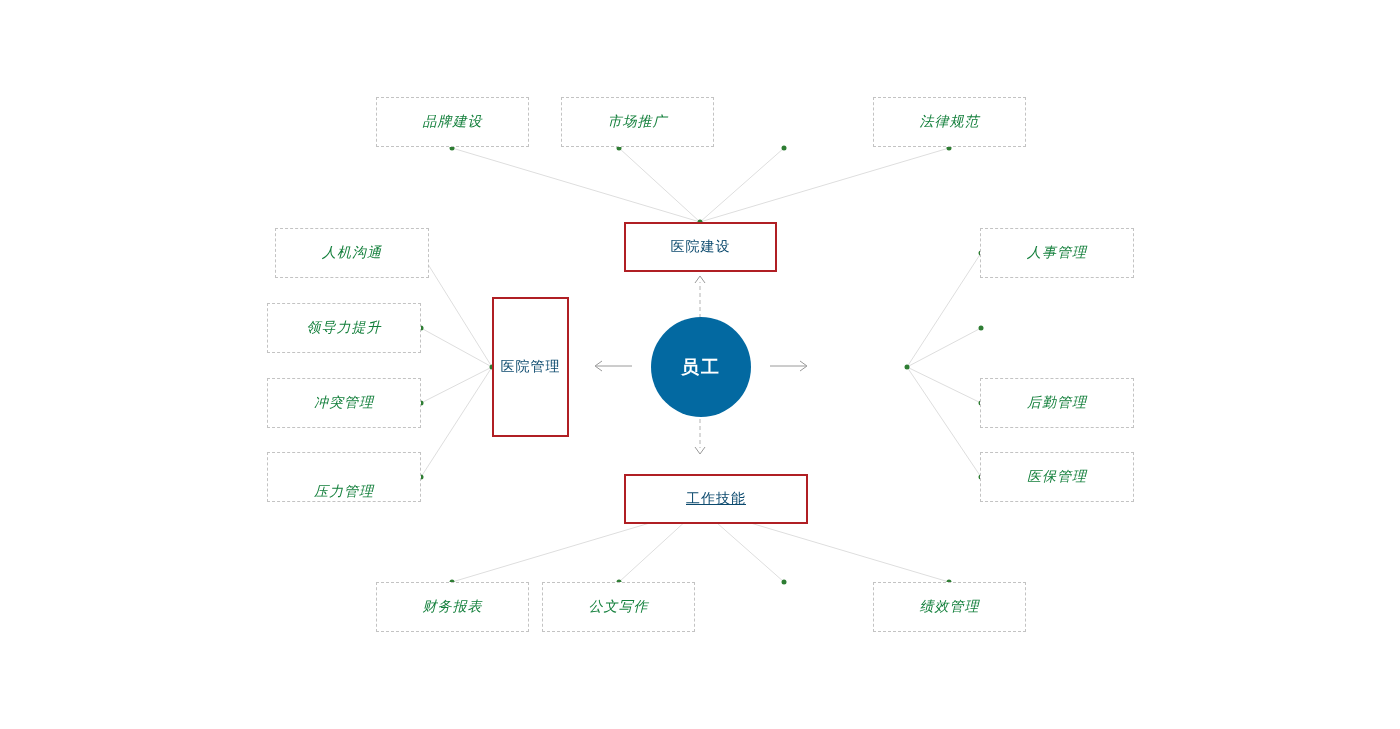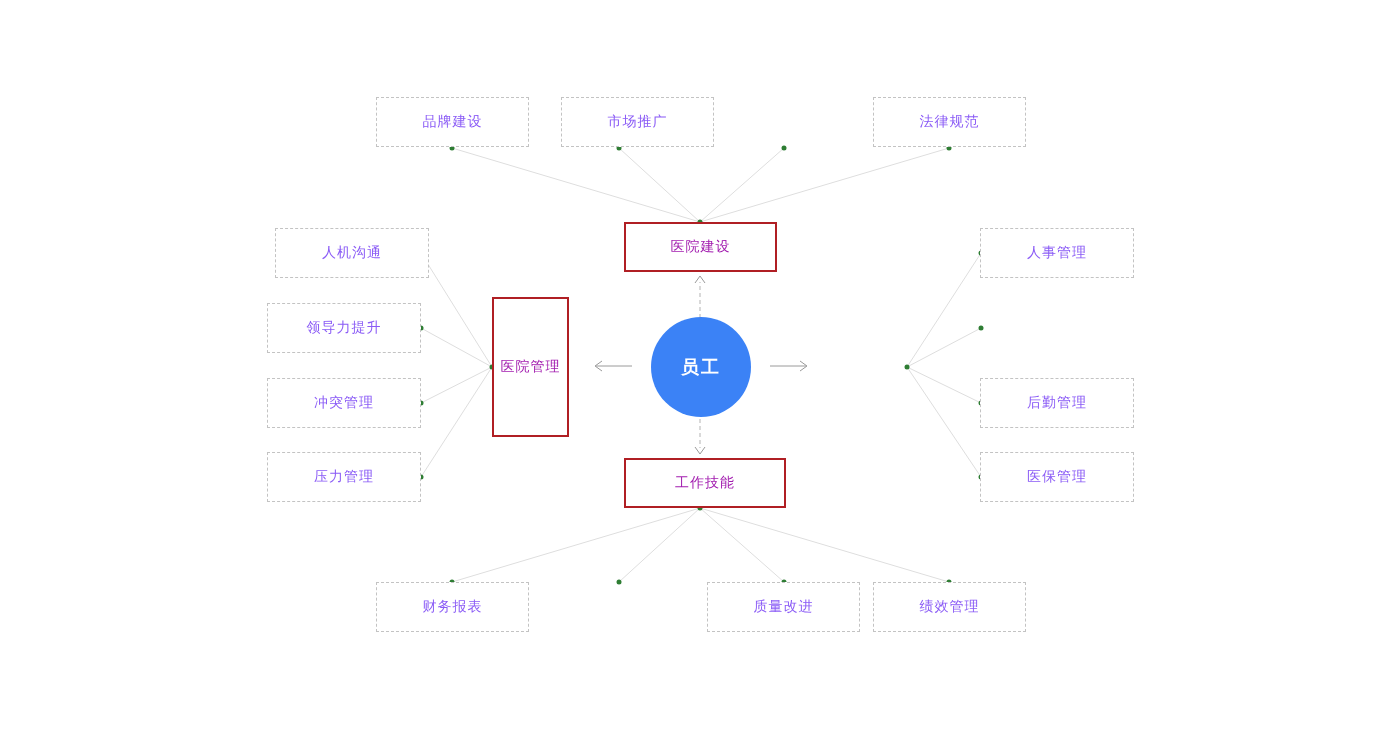--- a/index.html
+++ b/index.html
@@ -23,38 +23,39 @@
   .box {
     position: absolute;
     display: flex;
     align-items: center;
     justify-content: center;
     box-sizing: border-box;
     background: #ffffff;
   }
   .leaf {
     border: 1px dashed #c3c3c3;
-    color: #8b5cf6;
+    color: #15803d;
     font-size: 14px;
     letter-spacing: 1px;
+    font-style: italic;
   }
   .category {
     border: 2px solid #b01f24;
-    color: #a21caf;
+    color: #0c4a6e;
     font-size: 14px;
     letter-spacing: 1px;
   }
   .center-circle {
     position: absolute;
     left: 651px;
     top: 317px;
     width: 100px;
     height: 100px;
     border-radius: 50%;
-    background: #3b82f6;
+    background: #0369a1;
     color: #ffffff;
     font-size: 18px;
     font-weight: 600;
     letter-spacing: 2px;
     display: flex;
     align-items: center;
     justify-content: center;
   }
 </style>
 </head>
@@ -145,51 +146,51 @@
 
   <div class="box leaf" style="left:275px; top:228px; width:154px; height:50px;">
     <span>人机沟通</span>
   </div>
   <div class="box leaf" style="left:267px; top:303px; width:154px; height:50px;">
     <span>领导力提升</span>
   </div>
   <div class="box leaf" style="left:267px; top:378px; width:154px; height:50px;">
     <span>冲突管理</span>
   </div>
-  <div class="box leaf" style="left:267px; top:452px; width:154px; height:50px;">
+  <div class="box leaf" style="left:267px; top:452px; width:154px; height:50px;align-items:flex-end;">
     <span>压力管理</span>
   </div>
 
   <div class="box leaf" style="left:980px; top:228px; width:154px; height:50px;">
     <span>人事管理</span>
   </div>
   <div class="box leaf" style="left:980px; top:378px; width:154px; height:50px;">
     <span>后勤管理</span>
   </div>
   <div class="box leaf" style="left:980px; top:452px; width:154px; height:50px;">
     <span>医保管理</span>
   </div>
 
   <div class="box leaf" style="left:376px; top:582px; width:153px; height:50px;">
     <span>财务报表</span>
   </div>
-  <div class="box leaf" style="left:707px; top:582px; width:153px; height:50px;">
-    <span>质量改进</span>
+  <div class="box leaf" style="left:542px; top:582px; width:153px; height:50px;">
+    <span>公文写作</span>
   </div>
   <div class="box leaf" style="left:873px; top:582px; width:153px; height:50px;">
     <span>绩效管理</span>
   </div>
 
   <div class="box category" style="left:624px; top:222px; width:153px; height:50px;">
     <span>医院建设</span>
   </div>
   <div class="box category" style="left:492px; top:297px; width:77px; height:140px;">
     <span>医院管理</span>
   </div>
-  <div class="box category" style="left:624px; top:458px; width:162px; height:50px;">
+  <div class="box category" style="left:624px; top:474px; width:184px; height:50px;text-decoration:underline;">
     <span>工作技能</span>
   </div>
 
   <div class="center-circle">
     <span>员工</span>
   </div>
 
 </div>
 
 </body></html>

